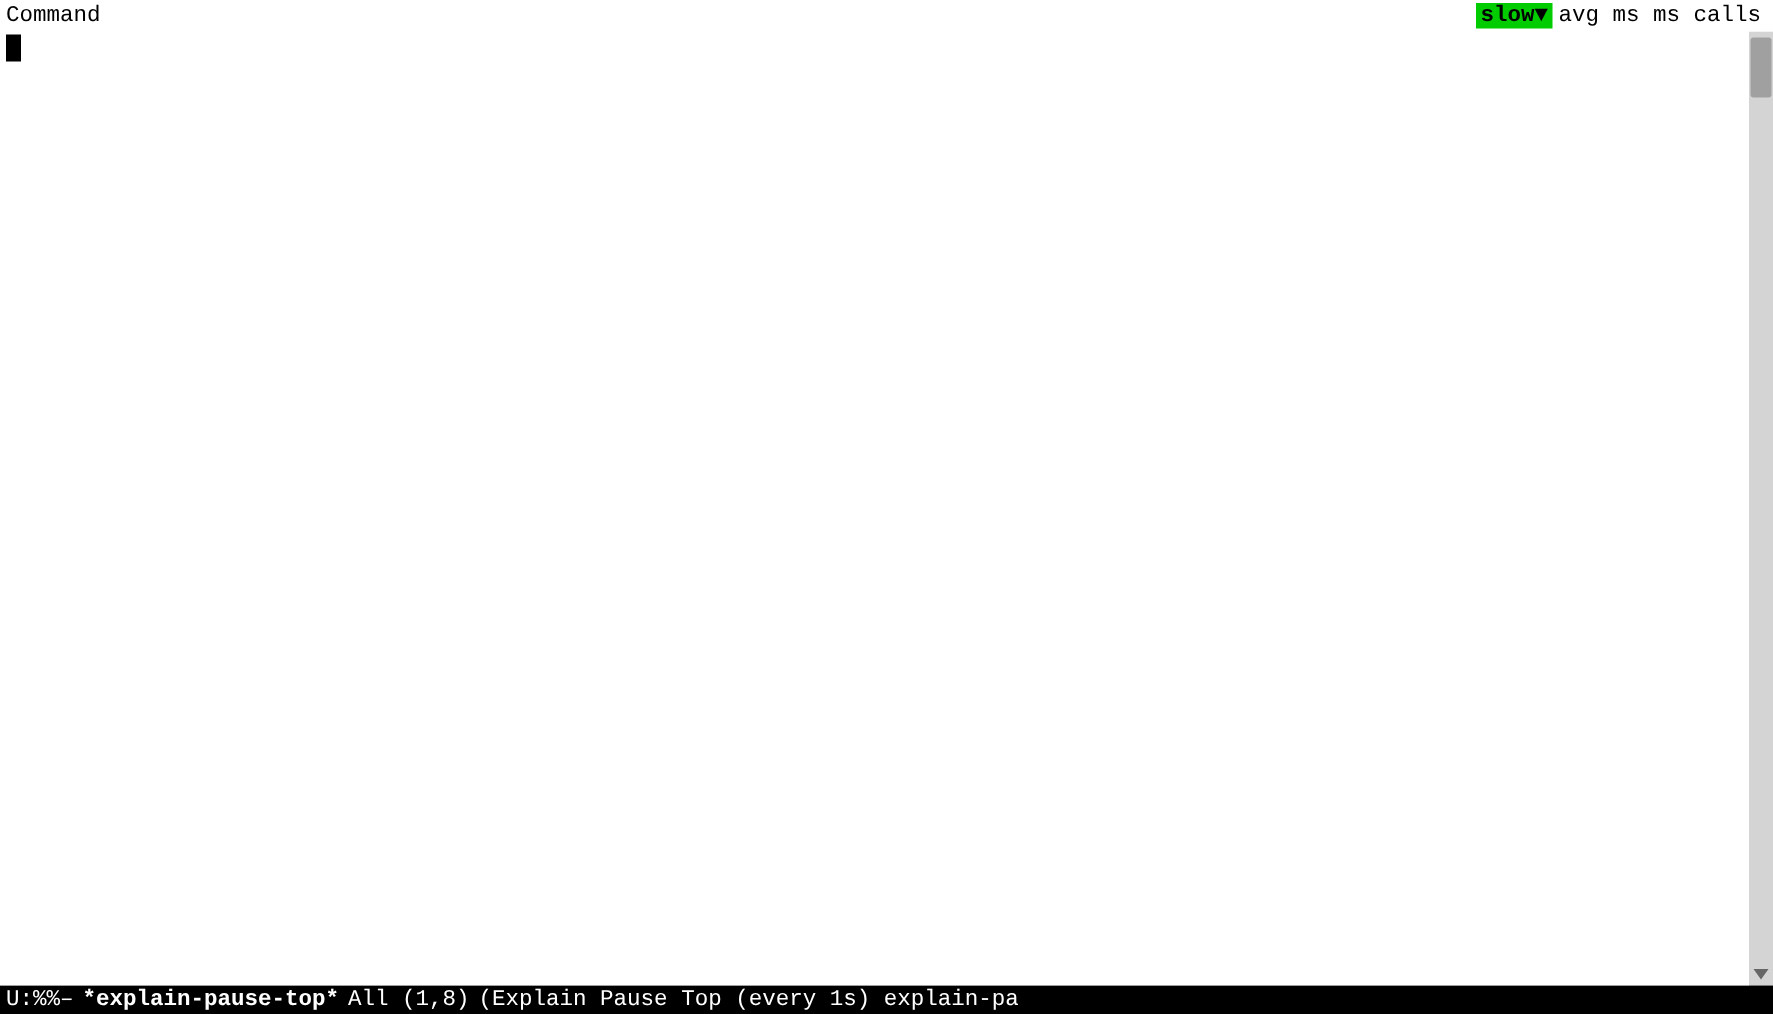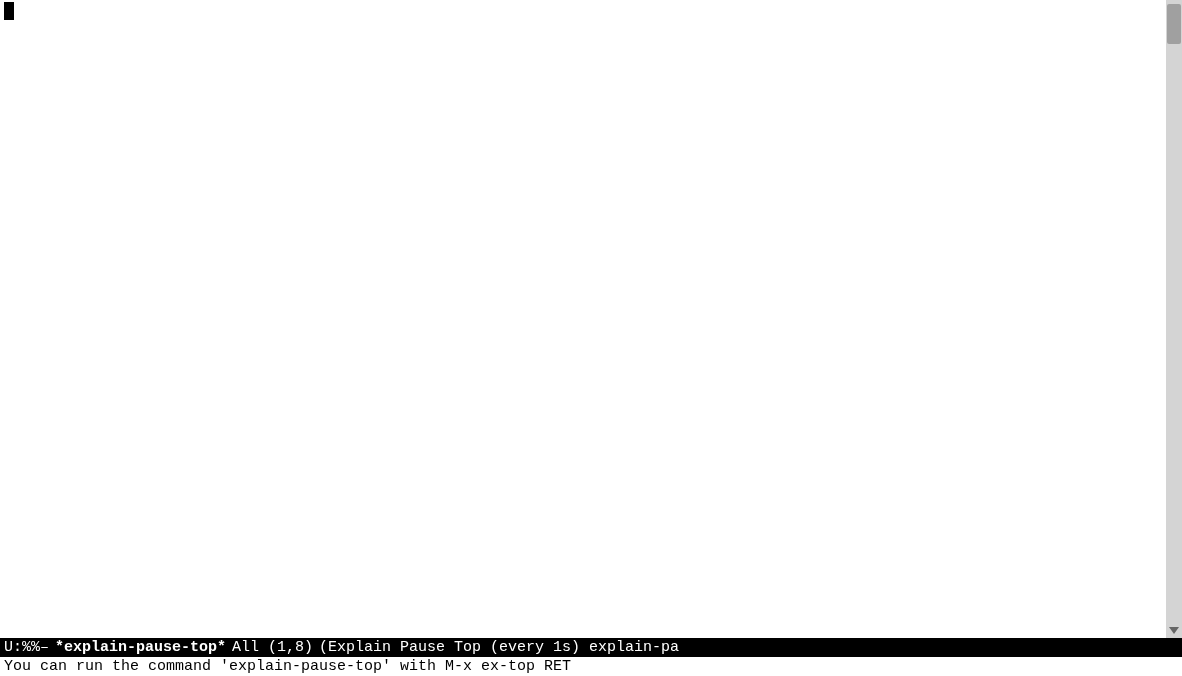--- a/index.html
+++ b/index.html
@@ -137,34 +137,40 @@
       flex-shrink: 0;
       white-space: nowrap;
       overflow: hidden;
     }
   </style>
 </head>
 <body>
 
 <div class="emacs-container">
 
+  <div class="header-bar">
+    <span class="header-left">Command</span>
+    <div class="header-right">
+      <span class="slow-badge">
+        <span>slow</span><span>▼</span>
+      </span>
+      <span class="header-right-text">avg ms ms calls</span>
+    </div>
+  </div>
 
   <div class="main-area">
     <div class="editor-content">
       <span class="cursor-block"></span>
     </div>
     <div class="scrollbar">
       <div class="scrollbar-thumb"></div>
       <div class="scrollbar-bottom-arrow"></div>
     </div>
   </div>
 
   <div class="mode-line">
     <span class="mode-line-text">U:%%–</span>
     <span class="mode-line-bold">*explain-pause-top*</span>
     <span class="mode-line-text">All (1,8)</span>
     <span class="mode-line-text">(Explain Pause Top (every 1s) explain-pa</span>
   </div>
 
-  <div class="echo-area">
-    <span>You can run the command 'explain-pause-top' with M-x ex-top RET</span>
-  </div>
 </div>
 
 </body></html>

